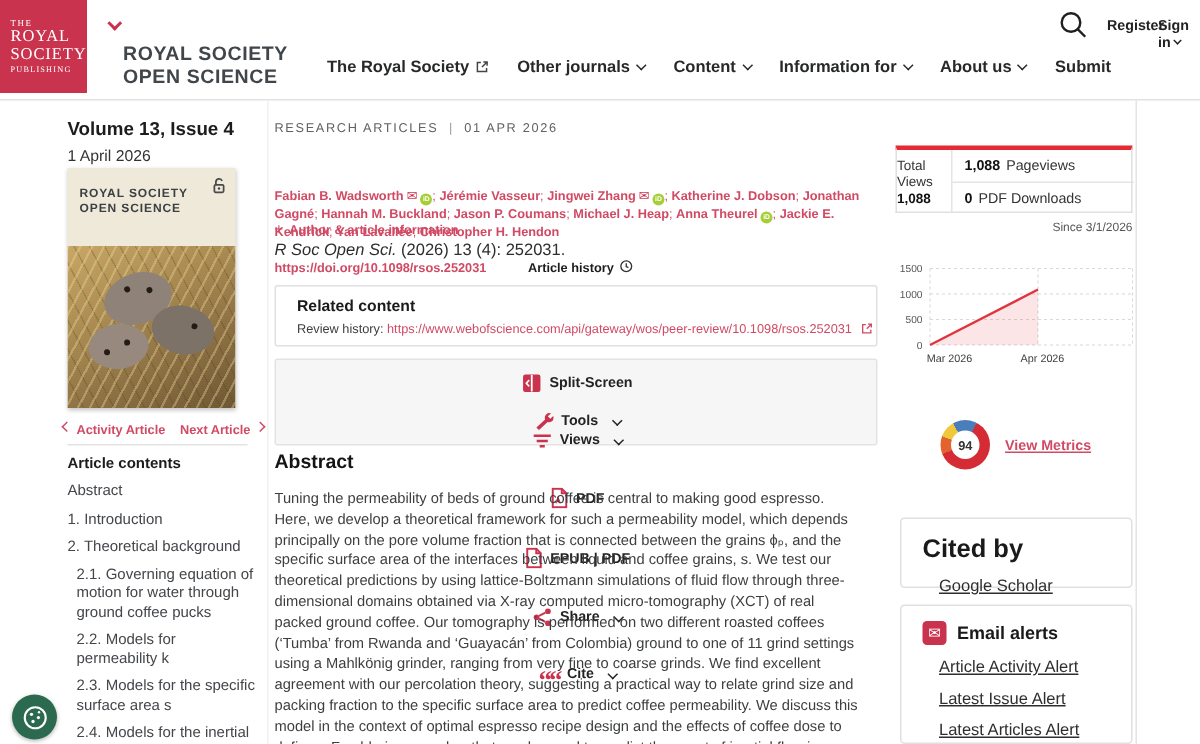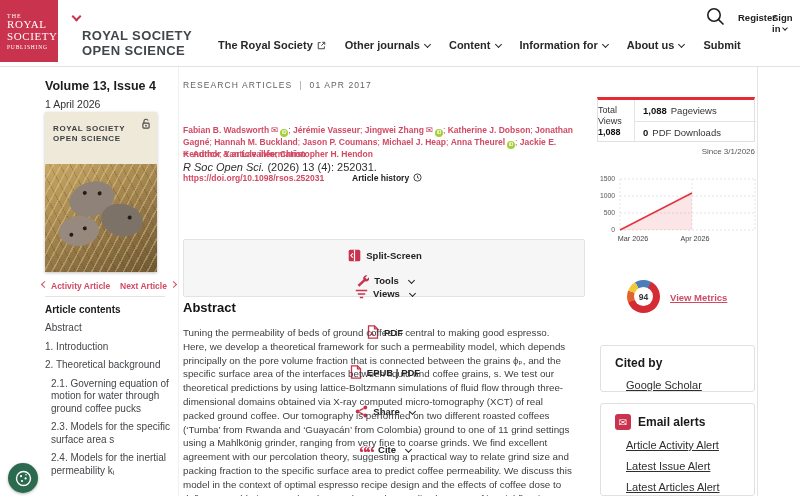--- a/index.html
+++ b/index.html
@@ -139,21 +139,21 @@
     display:flex; align-items:center; justify-content:center; }
   #altmetric-score { width:19px; height:19px; border-radius:50%; background:#fff; display:flex;
     align-items:center; justify-content:center; font-size:8.5px; font-weight:bold; color:#333; }
   #view-metrics-link { position:absolute; left:670px; top:292px; font-size:9.5px; font-weight:bold;
     color:var(--link); text-decoration:underline; }
 
   .rail-box { position:absolute; left:600px; width:155px; border:1px solid #e0e0e0; border-radius:3px;
     background:#fff; padding:10px 14px; }
   #citedby-box { top:345px; height:47px; }
   #emailalerts-box { top:403px; height:93px; }
-  .rail-heading { font-size:12px; font-weight:bold; color:#1a1a1a; }
+  .rail-heading { font-size:17px; font-weight:bold; color:#1a1a1a; }
   .ulink { display:block; font-size:11px; color:#2e2e2e; text-decoration:underline; margin-top:9px;margin-left:11px; }
   #alerts-head { display:flex; align-items:center; gap:7px; }
   #alerts-head .rail-heading { font-size:12px; }
   #mail-badge { width:16px; height:16px; border-radius:3px; background:var(--crimson); color:#fff;
     display:flex; align-items:center; justify-content:center; font-size:10px; }
 </style>
 </head>
 <body>
 
 <div id="app">
@@ -229,55 +229,67 @@
   <span id="prev-article" class="lnk"><span class="chv chv-l"></span><span>Activity Article</span></span>
   <span id="next-article" class="lnk"><span>Next Article</span><span class="chv chv-r"></span></span>
 
   <div id="toc-divider"></div>
   <div id="toc-heading">Article contents</div>
   <div id="toc-list">
       <div class="toc-item">Abstract</div>
       <div class="toc-item">1. Introduction</div>
       <div class="toc-item">2. Theoretical background</div>
       <div class="toc-item ind">2.1. Governing equation of motion for water through ground coffee pucks</div>
+      <div class="toc-item ind">2.2. Models for permeability k</div>
       <div class="toc-item ind">2.3. Models for the specific surface area s</div>
       <div class="toc-item ind">2.4. Models for the inertial permeability kᵢ</div>
     </div>
 
   <div id="cookie-btn">
     <svg width="19" height="19" viewBox="0 0 19 19">
         <circle cx="9.5" cy="9.5" r="7" fill="none" stroke="#fff" stroke-width="1.4"></circle>
         <circle cx="7" cy="7.2" r="1.1" fill="#fff"></circle>
         <circle cx="11.6" cy="9.4" r="1.1" fill="#fff"></circle>
         <circle cx="8" cy="12" r="1.1" fill="#fff"></circle>
         <circle cx="12" cy="5.8" r="0.8" fill="#fff"></circle>
       </svg>
   </div>
 
   <div id="eyebrow">
-    <span>RESEARCH ARTICLES</span><span class="sep">|</span><span>01 APR 2017</span>
+    <span>RESEARCH ARTICLES</span><span class="sep">|</span><span>01 APR 2026</span>
   </div>
 
 
   <div id="authors-line"><span class="lnk">Fabian B. Wadsworth</span><span class="mail-ic">✉</span><span class="orcid-ic">iD</span><span class="sep">; </span><span class="lnk">Jérémie Vasseur</span><span class="sep">; </span><span class="lnk">Jingwei Zhang</span><span class="mail-ic">✉</span><span class="orcid-ic">iD</span><span class="sep">; </span><span class="lnk">Katherine J. Dobson</span><span class="sep">; </span><span class="lnk">Jonathan Gagné</span><span class="sep">; </span><span class="lnk">Hannah M. Buckland</span><span class="sep">; </span><span class="lnk">Jason P. Coumans</span><span class="sep">; </span><span class="lnk">Michael J. Heap</span><span class="sep">; </span><span class="lnk">Anna Theurel</span><span class="orcid-ic">iD</span><span class="sep">; </span><span class="lnk">Jackie E. Kendrick</span><span class="sep">; </span><span class="lnk">Yan Lavallée</span><span class="sep">; </span><span class="lnk">Christopher H. Hendon</span></div>
 
   <span id="author-info-link" class="lnk"><span class="plus">+</span><span>Author &amp; article information</span></span>
 
   <div id="citation-line">
     <span class="jrnl">R Soc Open Sci.</span> <span>(2026) 13 (4): 252031.</span>
   </div>
 
   <div id="doi-row">
     <span id="doi-link" class="lnk">https://doi.org/10.1098/rsos.252031</span>
   </div>
   <span id="article-history" class="lnk"><span>Article history</span><svg class="clock-ic" viewBox="0 0 10 10">
         <circle cx="5" cy="5" r="4" fill="none" stroke="#333" stroke-width="1"></circle>
         <path d="M5 2.8V5.2L6.6 6" fill="none" stroke="#333" stroke-width="1"></path>
       </svg></span>
 
+  <div id="related-box">
+    <div id="related-heading">Related content</div>
+    <div id="review-line">
+      <span>Review history:</span>
+      <span id="review-link" class="lnk">https://www.webofscience.com/api/gateway/wos/peer-review/10.1098/rsos.252031</span>
+      <svg class="ext-ic" style="width:8px;height:8px;color:#d14a64" viewBox="0 0 10 10">
+          <path d="M4 1.8H1.4v6.8h6.8V6" fill="none" stroke="#d14a64" stroke-width="1.1"></path>
+          <path d="M5.8 1.4h2.8v2.8M8.4 1.6 4.8 5.2" fill="none" stroke="#d14a64" stroke-width="1.1"></path>
+        </svg>
+    </div>
+  </div>
 
   <div id="toolbar">
     <div id="toolbar-row1">
       <span class="tool-btn">
         <svg width="13" height="13" viewBox="0 0 13 13">
             <rect x="0.7" y="0.7" width="11.6" height="11.6" rx="1.5" fill="#c9334e"></rect>
             <line x1="6.5" y1="1" x2="6.5" y2="12" stroke="#fff" stroke-width="1.2"></line>
             <path d="M4.8 4.4 2.9 6.5l1.9 2.1" fill="none" stroke="#fff" stroke-width="1.1"></path>
           </svg>
         <span>Split-Screen</span>

